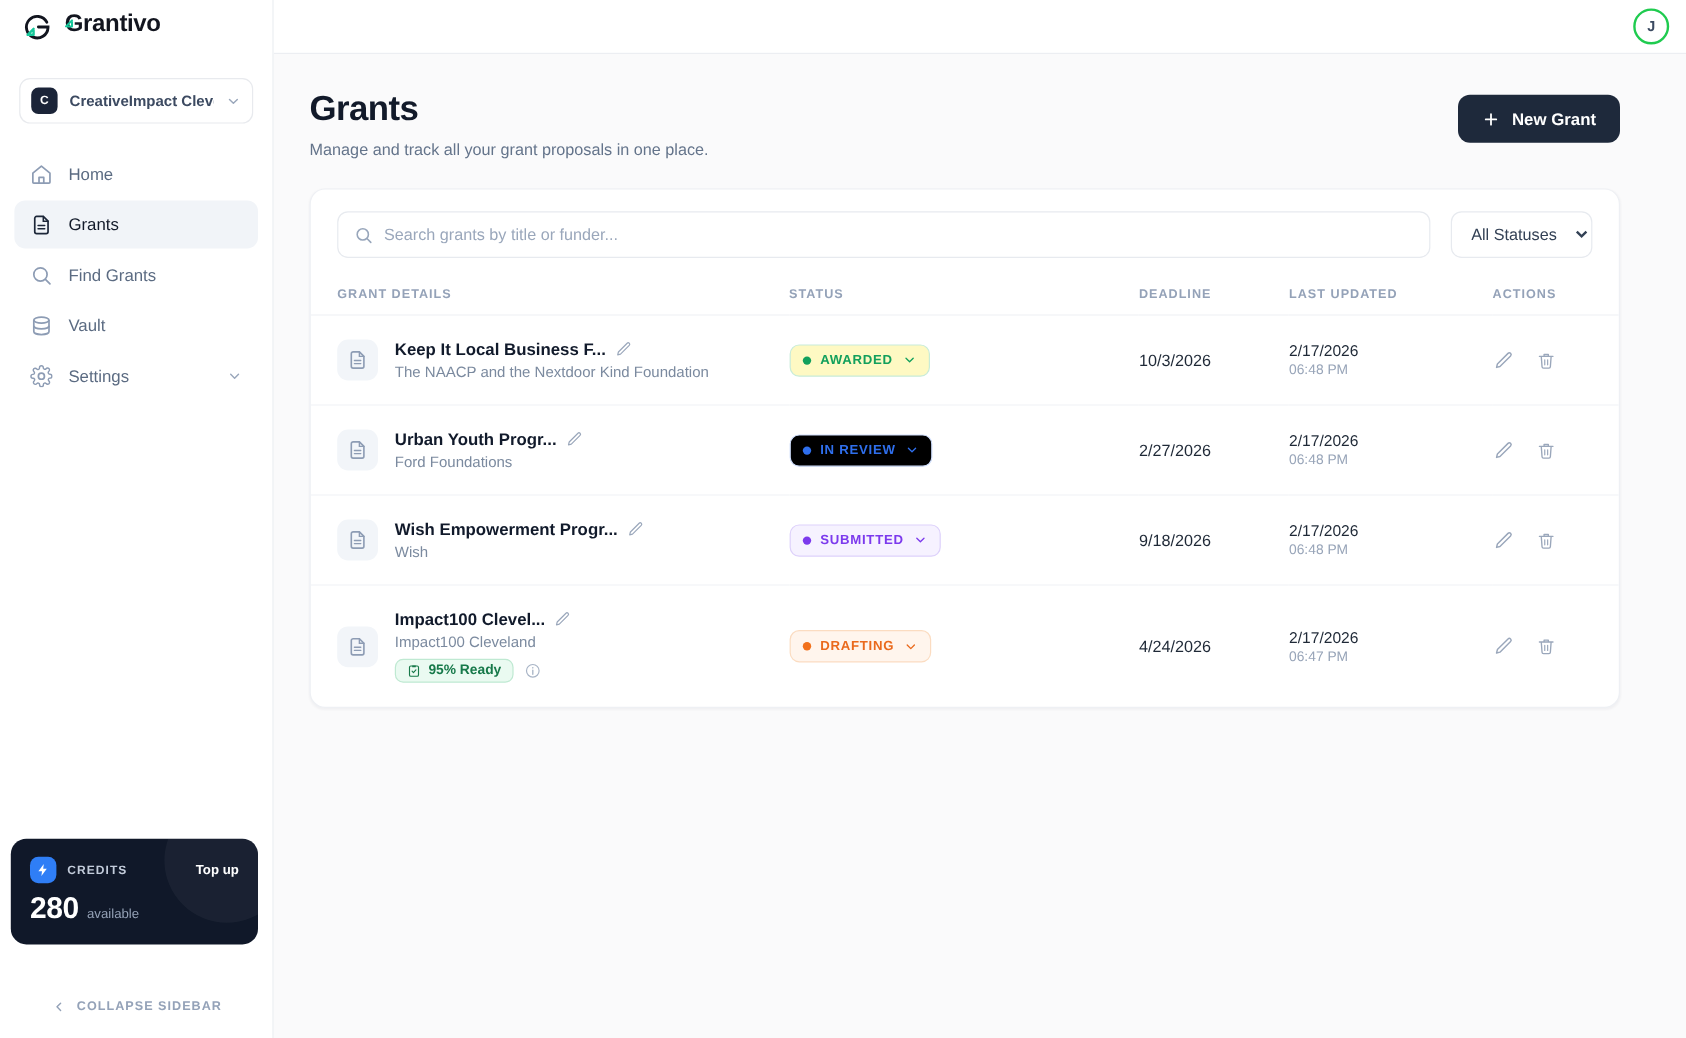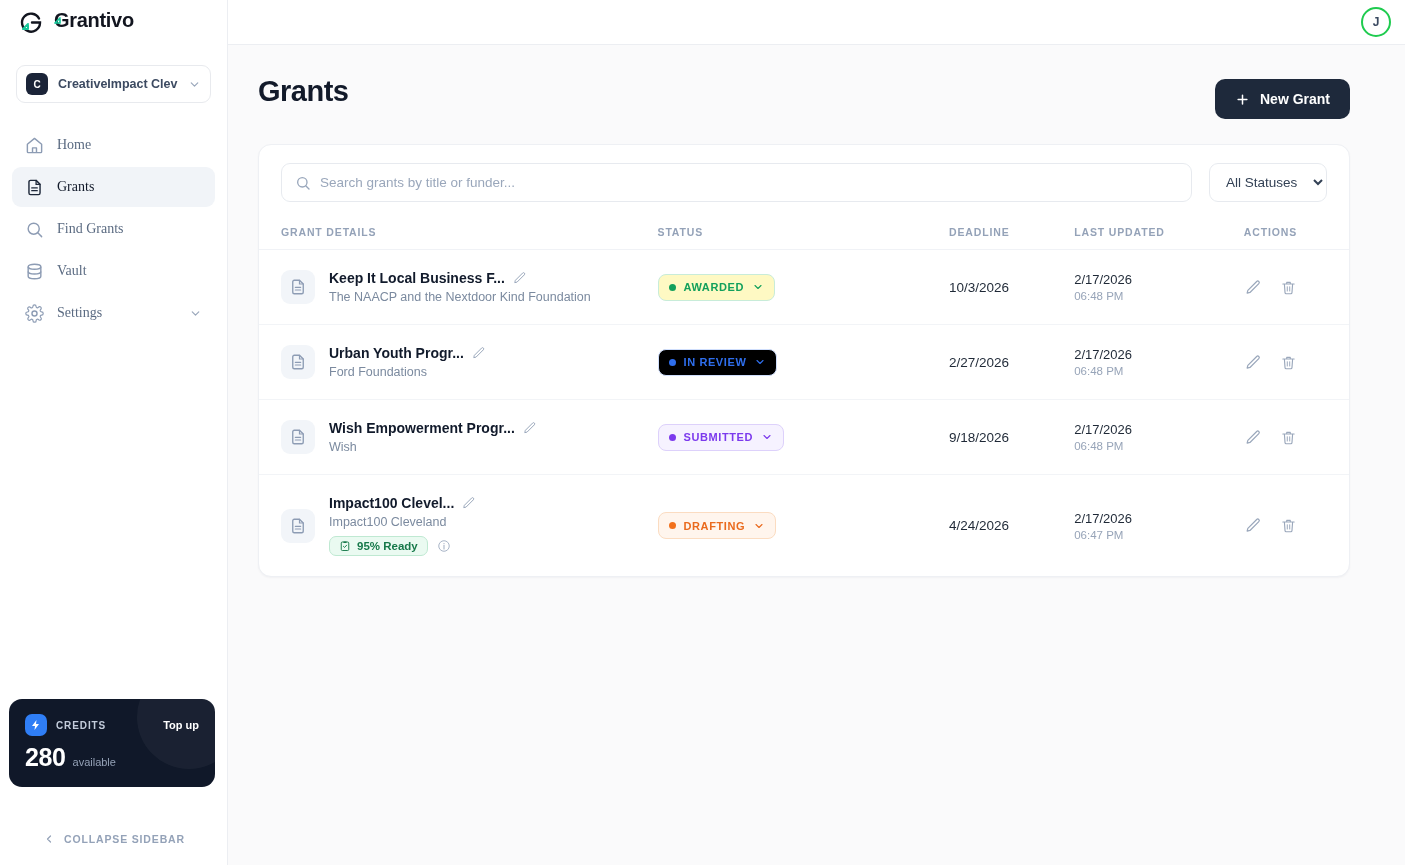--- a/index.html
+++ b/index.html
@@ -51,21 +51,21 @@
   .nav { margin-top: 22px; padding: 0 12px; display: flex; flex-direction: column; gap: 2px; }
   .nav-item {
     height: 40px; border-radius: 9px;
     display: flex; align-items: center; gap: 13px;
     padding: 0 13px; cursor: pointer;
     font-size: 14px; color: #5b6b82; font-weight: 400;
   }
   .nav-item .nav-ico { display: flex; align-items: center; color: #8d9cb4; }
   .nav-item.active { background: #f1f4f8; color: #121a2a; font-weight: 500; }
   .nav-item.active .nav-ico { color: #1d2739; }
-  .nav-label { flex: 1; font-family: Liberation Serif, serif; }
+  .nav-label { flex: 1; }
   .nav-chev { color: #9aa7bb; display: flex; }
 
   .credits {
     position: absolute; left: 9px; bottom: 78px;
     width: 206px; height: 88px;
     background: #101829; border-radius: 13px;
     overflow: hidden; padding: 15px 16px 0 16px;
   }
   .credits::after {
     content: ""; position: absolute; right: -26px; top: -34px;
@@ -316,20 +316,21 @@
 
     <div class="topbar">
       <div class="avatar">J</div>
     </div>
 
     <div class="content">
 
       <div class="page-head">
         <div>
           <div class="page-title">Grants</div>
+          <div class="page-sub">Manage and track all your grant proposals in one place.</div>
         </div>
         <button class="new-grant">
           <span style="display:flex">
             <svg width="15" height="15" viewBox="0 0 24 24" fill="none">
                 <path d="M12 5v14M5 12h14" stroke="currentColor" stroke-width="2.4" stroke-linecap="round"></path>
               </svg>
           </span>
           <span>New Grant</span>
         </button>
       </div>

